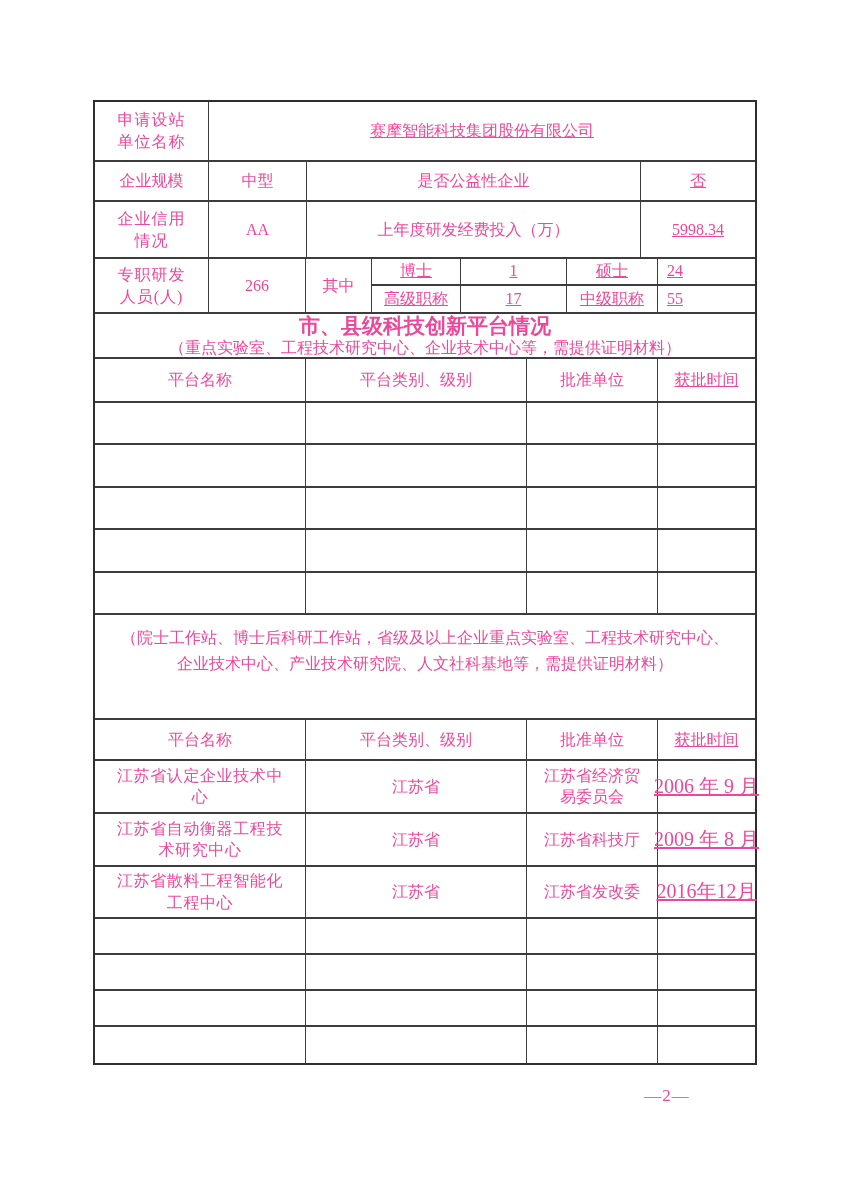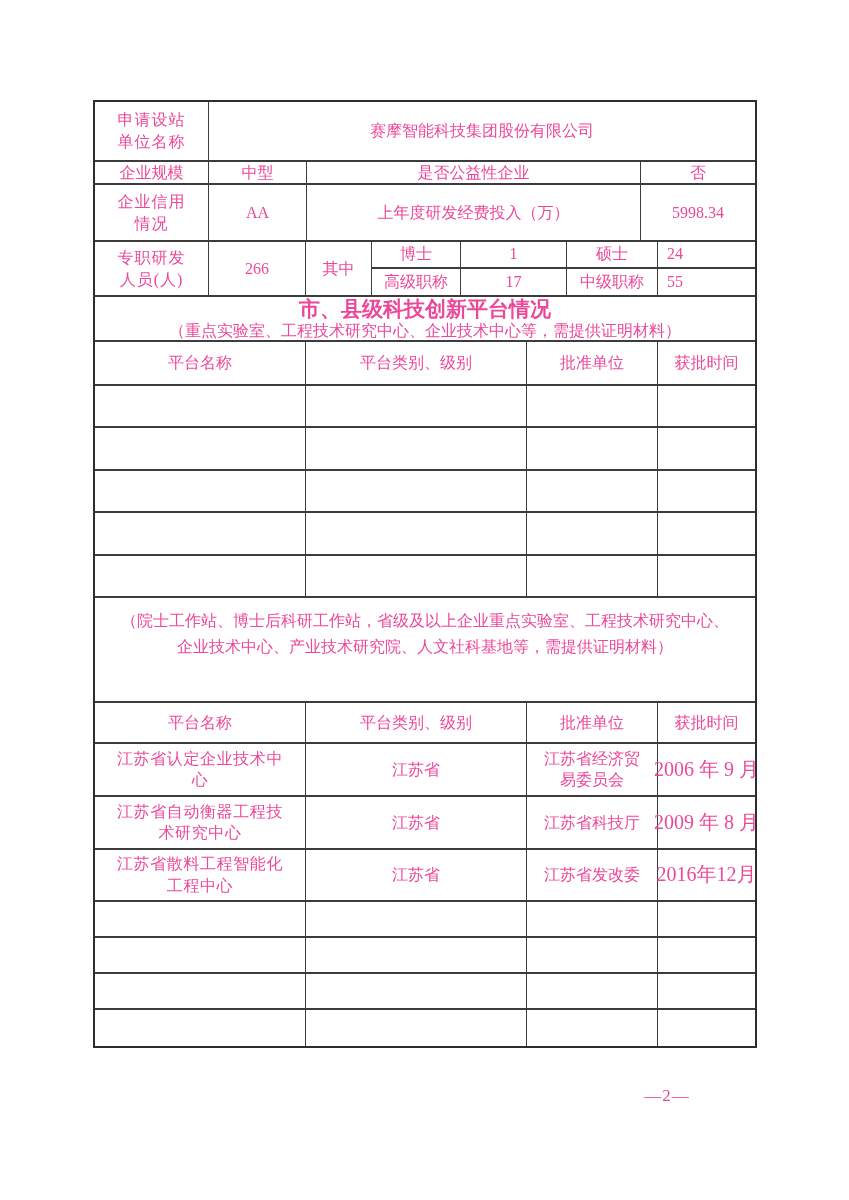--- a/index.html
+++ b/index.html
@@ -17,25 +17,25 @@
     border:2px solid #2e2e2e;
     box-sizing:border-box;
   }
   .r{display:grid;border-bottom:2px solid #3c3c3c;box-sizing:border-box;}
   .r.no-bb{border-bottom:none;}
   .c{
     display:flex;align-items:center;justify-content:center;
     text-align:center;border-right:1.5px solid #3c3c3c;
     box-sizing:border-box;min-width:0;line-height:1.35;
   }
-  .c:last-child{border-right:none;}
+  .c:last-child{border-right:none;text-decoration:underline;}
   .pre{white-space:pre-line;letter-spacing:1px;}
   
   .r-applicant{grid-template-columns:114px auto;height:60px;}
-  .r-scale{grid-template-columns:114px 98px auto 114px;height:23px;}
+  .r-scale{grid-template-columns:114px 98px auto 114px;height:40px;}
   .r-credit{grid-template-columns:114px 98px auto 114px;height:57px;}
   .r-rd{grid-template-columns:114px 97px 66px auto;height:55px;}
   .rd-sub{display:grid;grid-template-rows:1fr 1fr;height:100%;}
   .sub-row{display:grid;grid-template-columns:89px 106px 91px auto;border-bottom:2px solid #3c3c3c;box-sizing:border-box;}
   .sub-row:last-child{border-bottom:none;}
   .left-val{justify-content:flex-start;padding-left:9px;text-align:left;}
   
   .section-head{display:block;text-align:center;}
   .sec1{height:45px;padding-top:2px;}
   .sec2{height:105px;padding-top:6px;}

